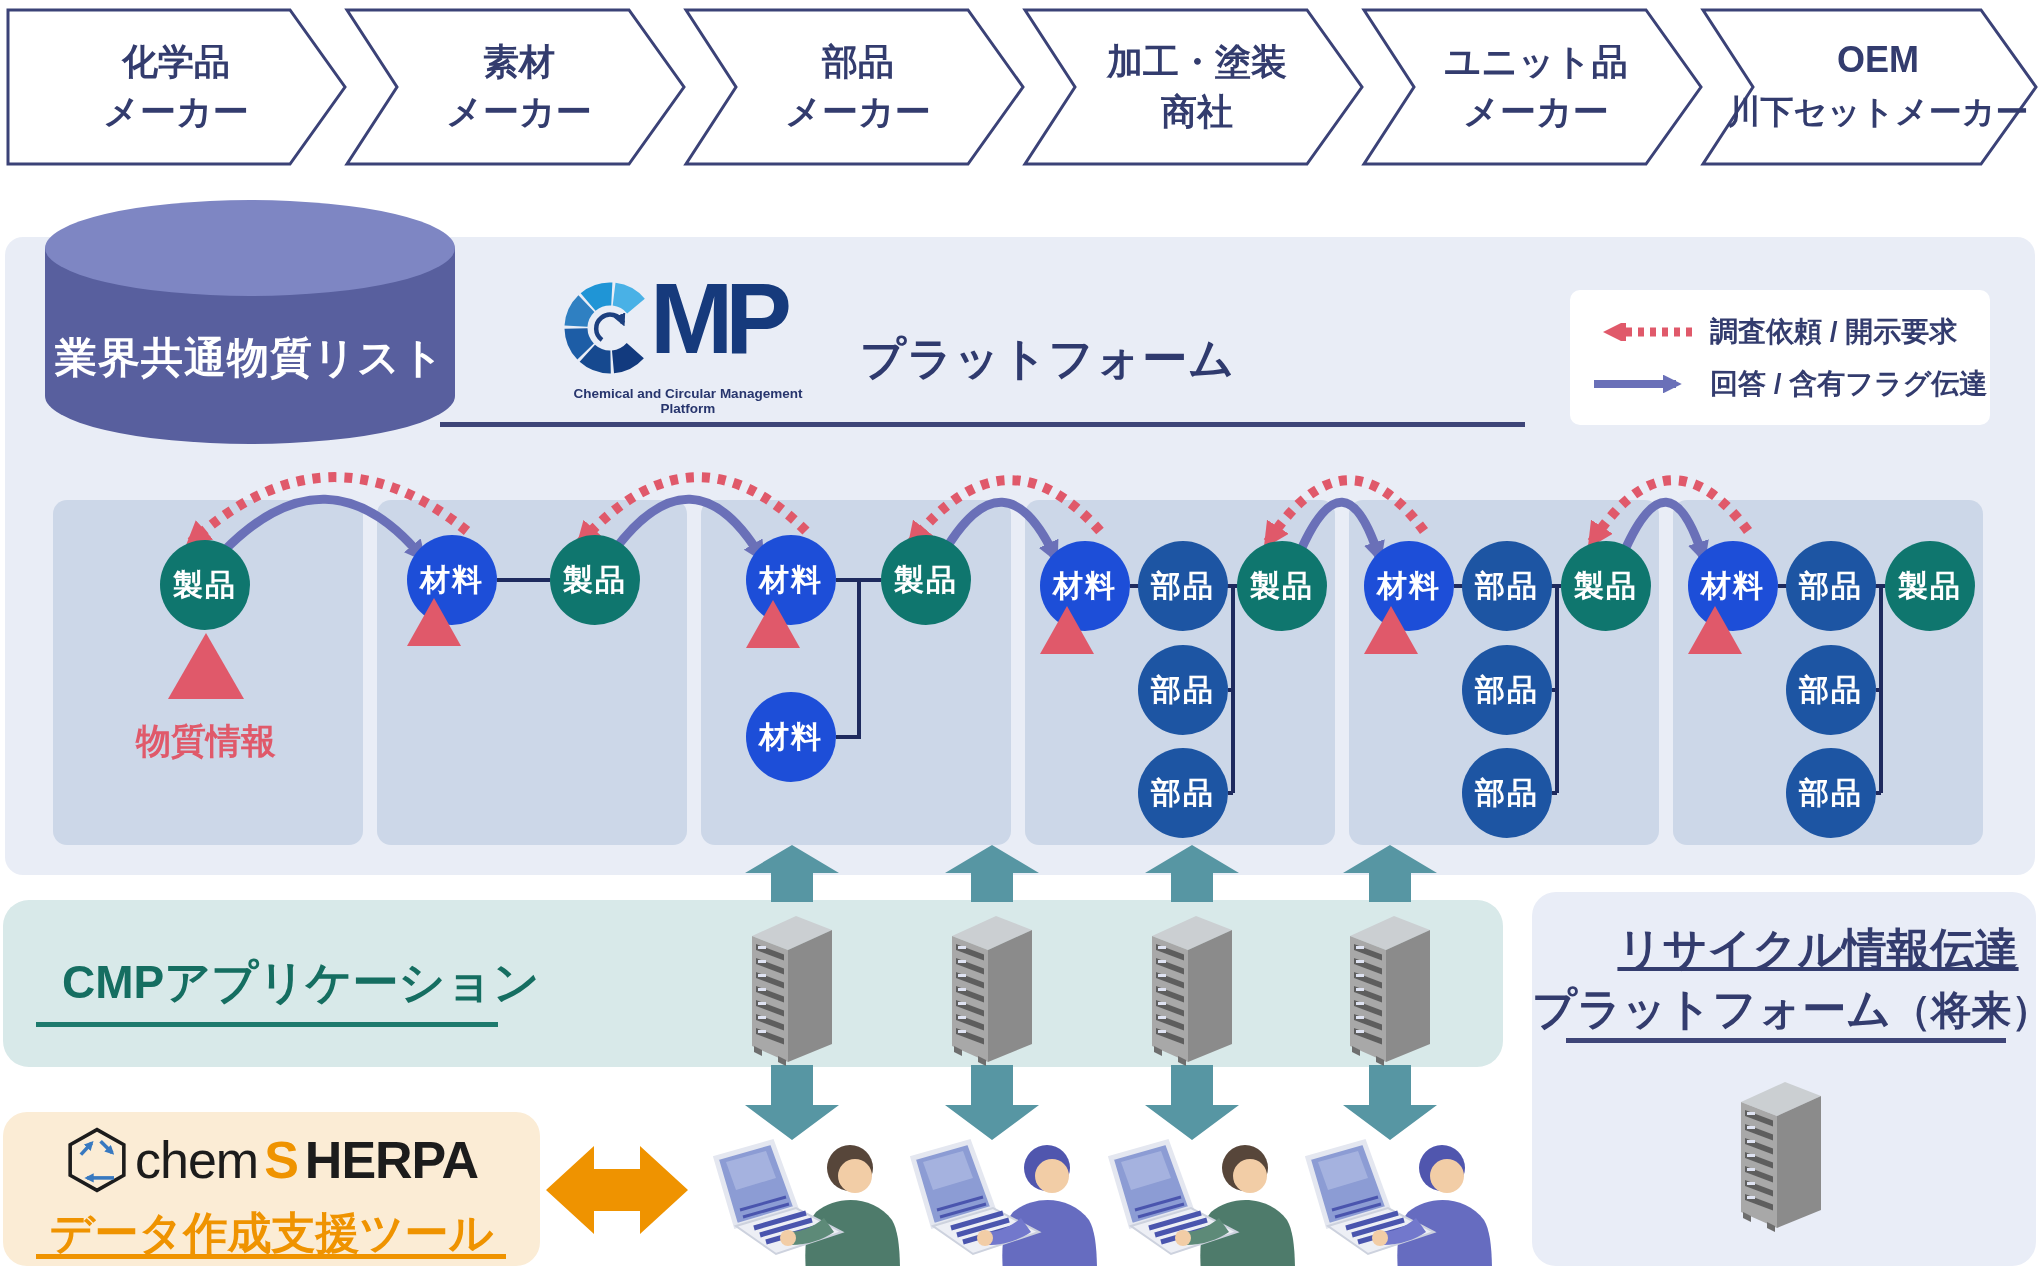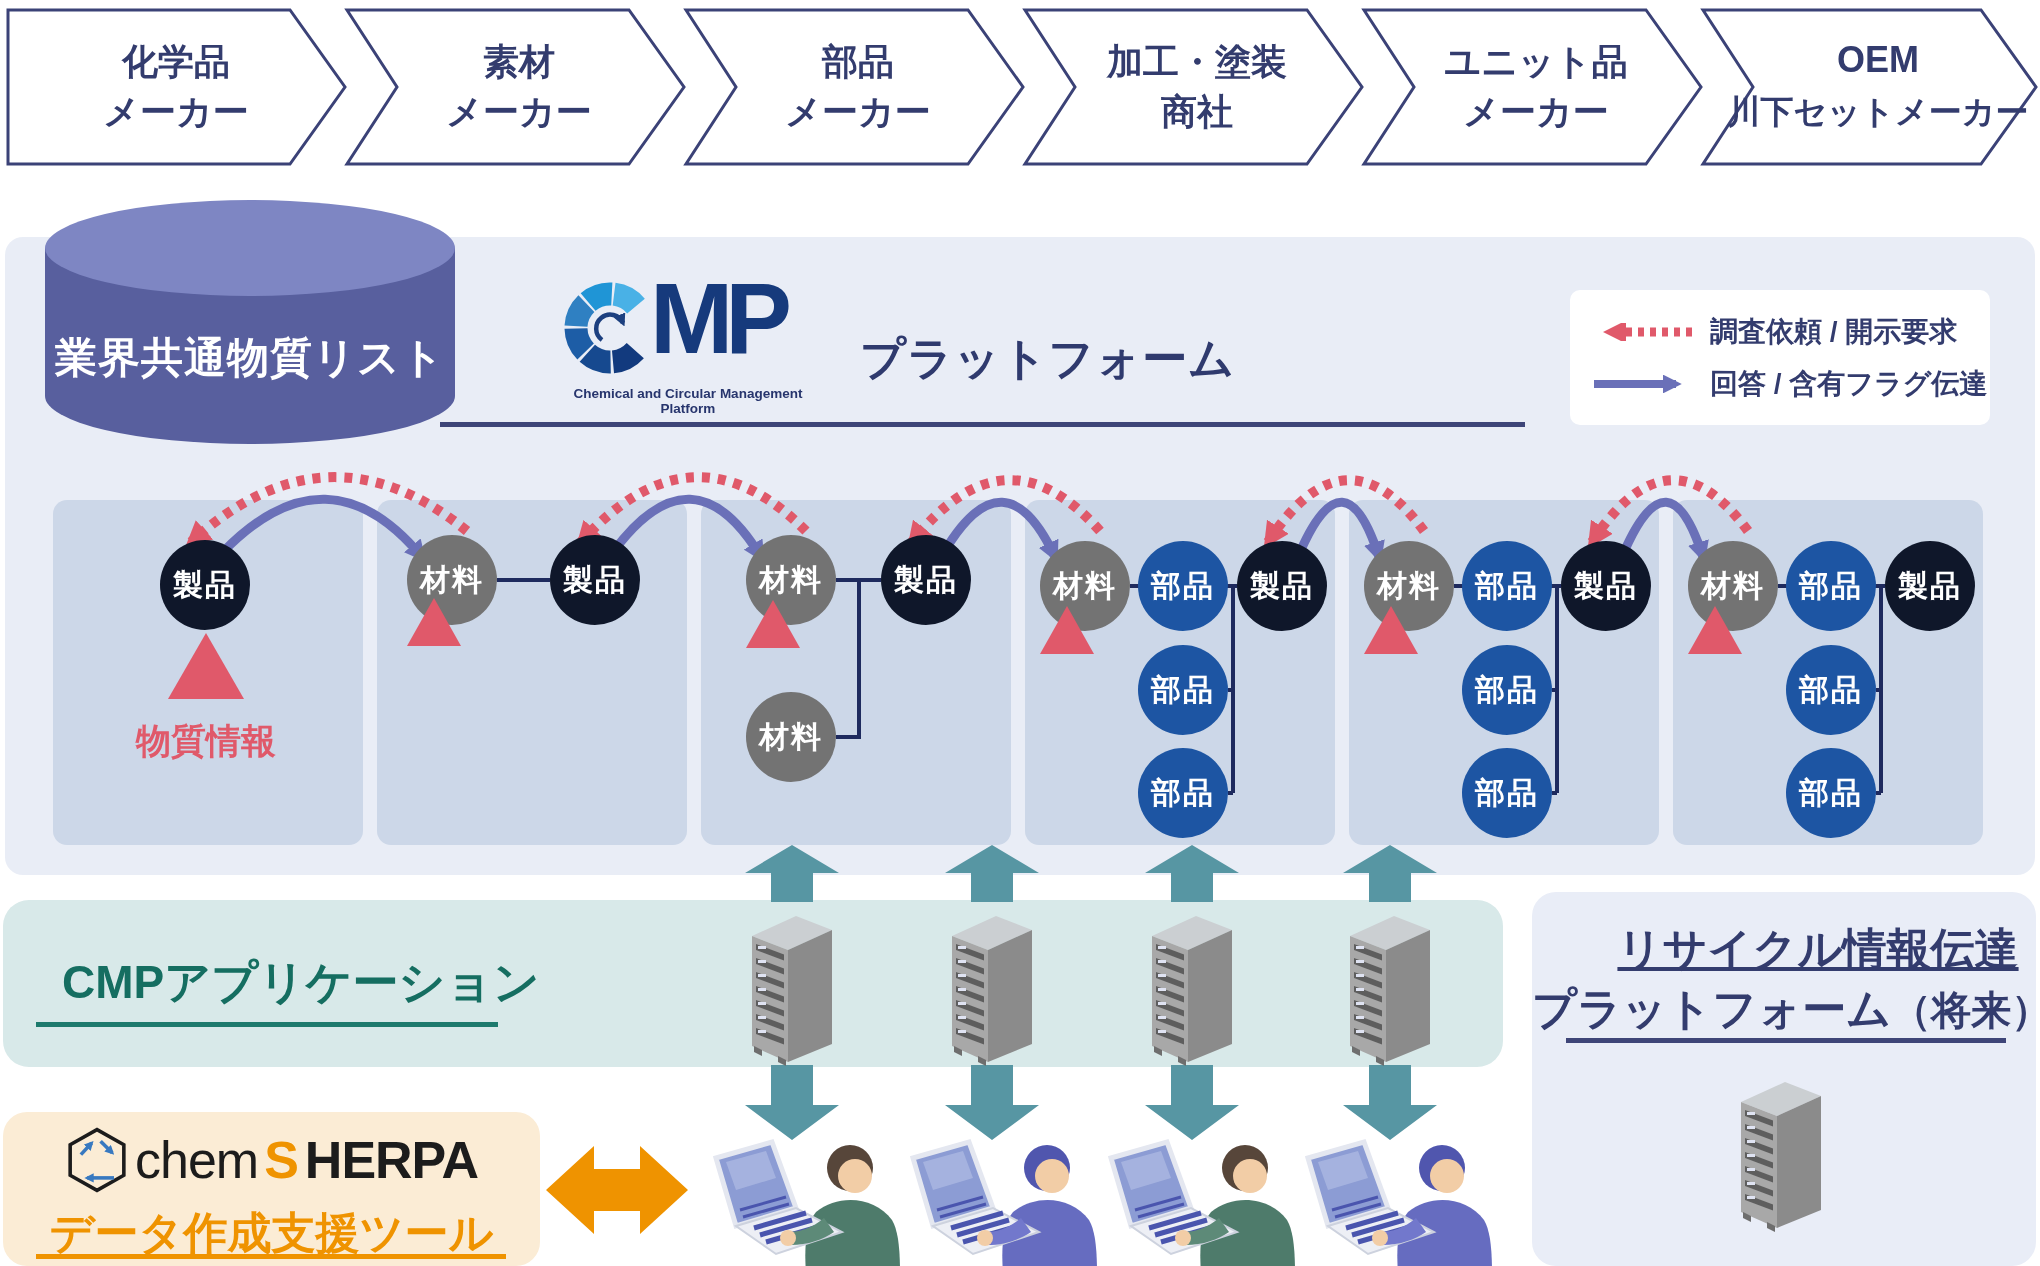--- a/index.html
+++ b/index.html
@@ -5,23 +5,23 @@
   html,body{margin:0;padding:0;background:#ffffff;}
   .stage{position:relative;width:2040px;height:1266px;overflow:hidden;
          font-family:"Liberation Sans","DejaVu Sans",sans-serif;background:#ffffff;}
   .abs{position:absolute;}
   
   .big-panel{left:5px;top:237px;width:2030px;height:638px;background:#e9edf6;border-radius:18px;z-index:0;}
   .subpanel{top:500px;width:310px;height:345px;background:#ccd7e8;border-radius:14px;z-index:1;}
   
   .node{width:90px;height:90px;border-radius:50%;z-index:3;display:flex;align-items:center;justify-content:center;
         color:#ffffff;font-size:30px;font-weight:700;letter-spacing:2px;}
-  .node.product{background:#0f172a;}
+  .node.product{background:#0f766e;}
   .node.part{background:#1d55a3;}
-  .node.material{background:#737373;}
+  .node.material{background:#1d4ed8;}
   .tri{background:#e0596a;clip-path:polygon(50% 0,100% 100%,0 100%);z-index:4;}
   .substance-label{color:#e0596a;font-size:35px;font-weight:700;text-align:center;z-index:4;}
   
   .db-label{color:#ffffff;font-size:42px;font-weight:700;text-align:center;z-index:6;letter-spacing:1px;}
   .cyl{z-index:5;}
   .hrule{background:#3e4578;z-index:2;}
   .mp-letters{font-size:100px;font-weight:800;color:#163a7c;letter-spacing:-8px;line-height:1;z-index:6;}
   .logo-tagline{width:268px;text-align:center;font-size:13.5px;font-weight:700;color:#27356d;z-index:6;}
   .main-title{color:#2f3a6e;font-size:45px;font-weight:700;letter-spacing:1px;line-height:1;z-index:6;white-space:nowrap;}
   

